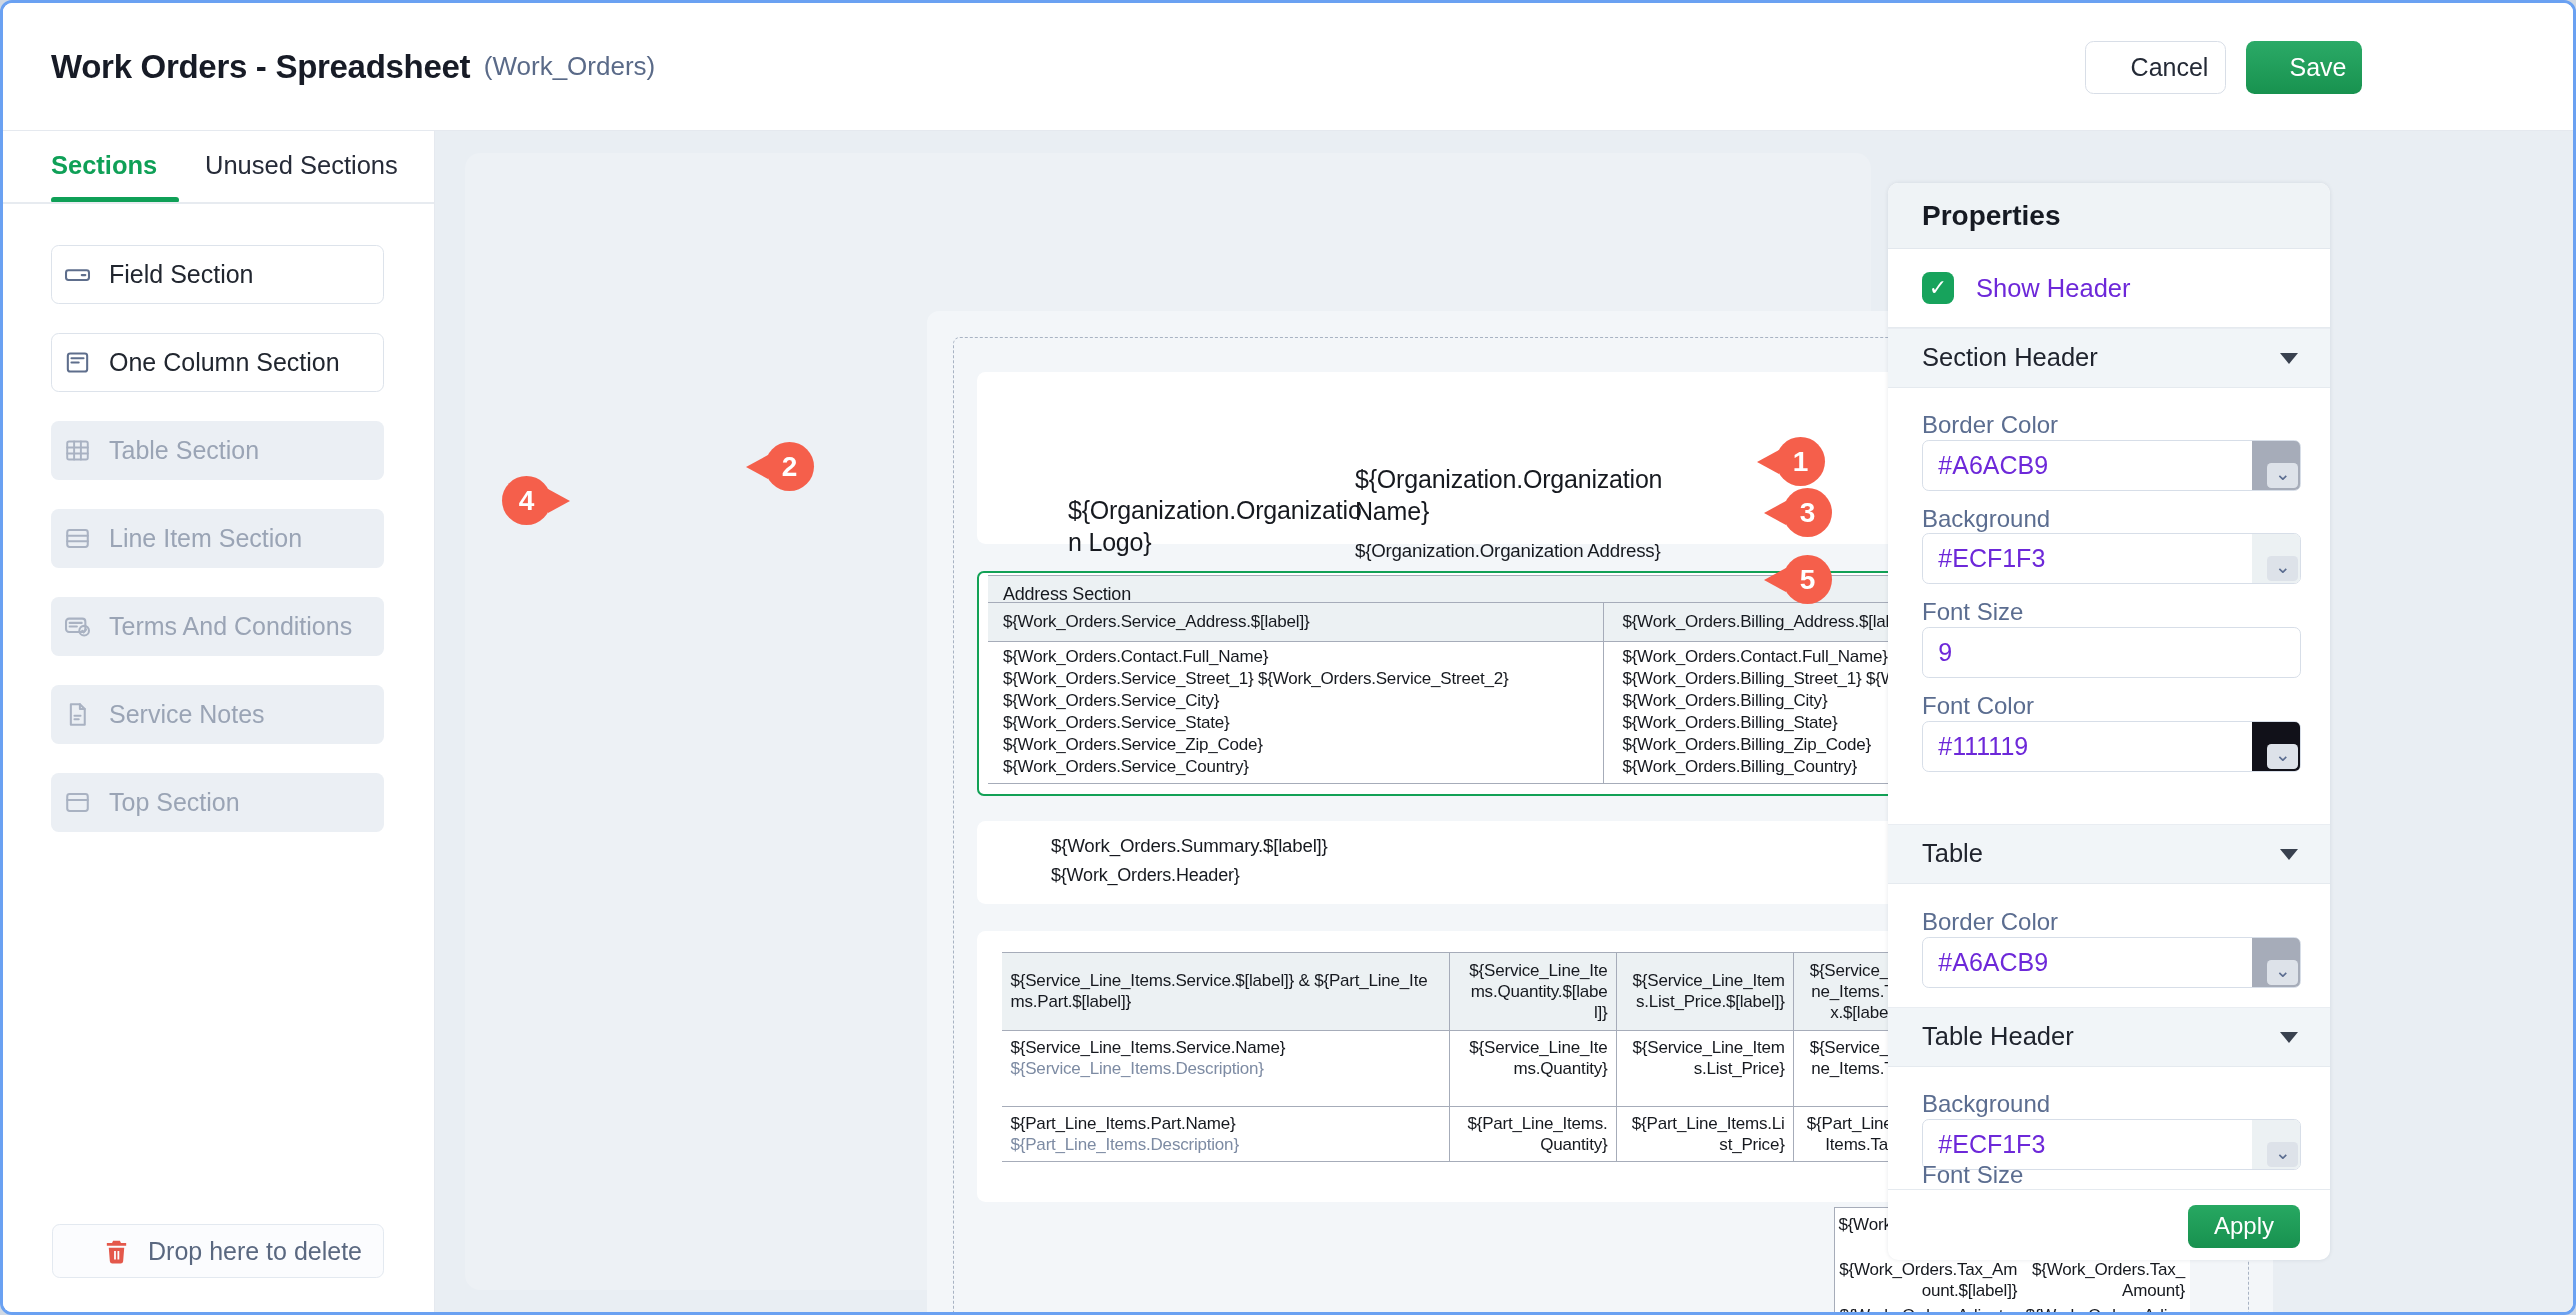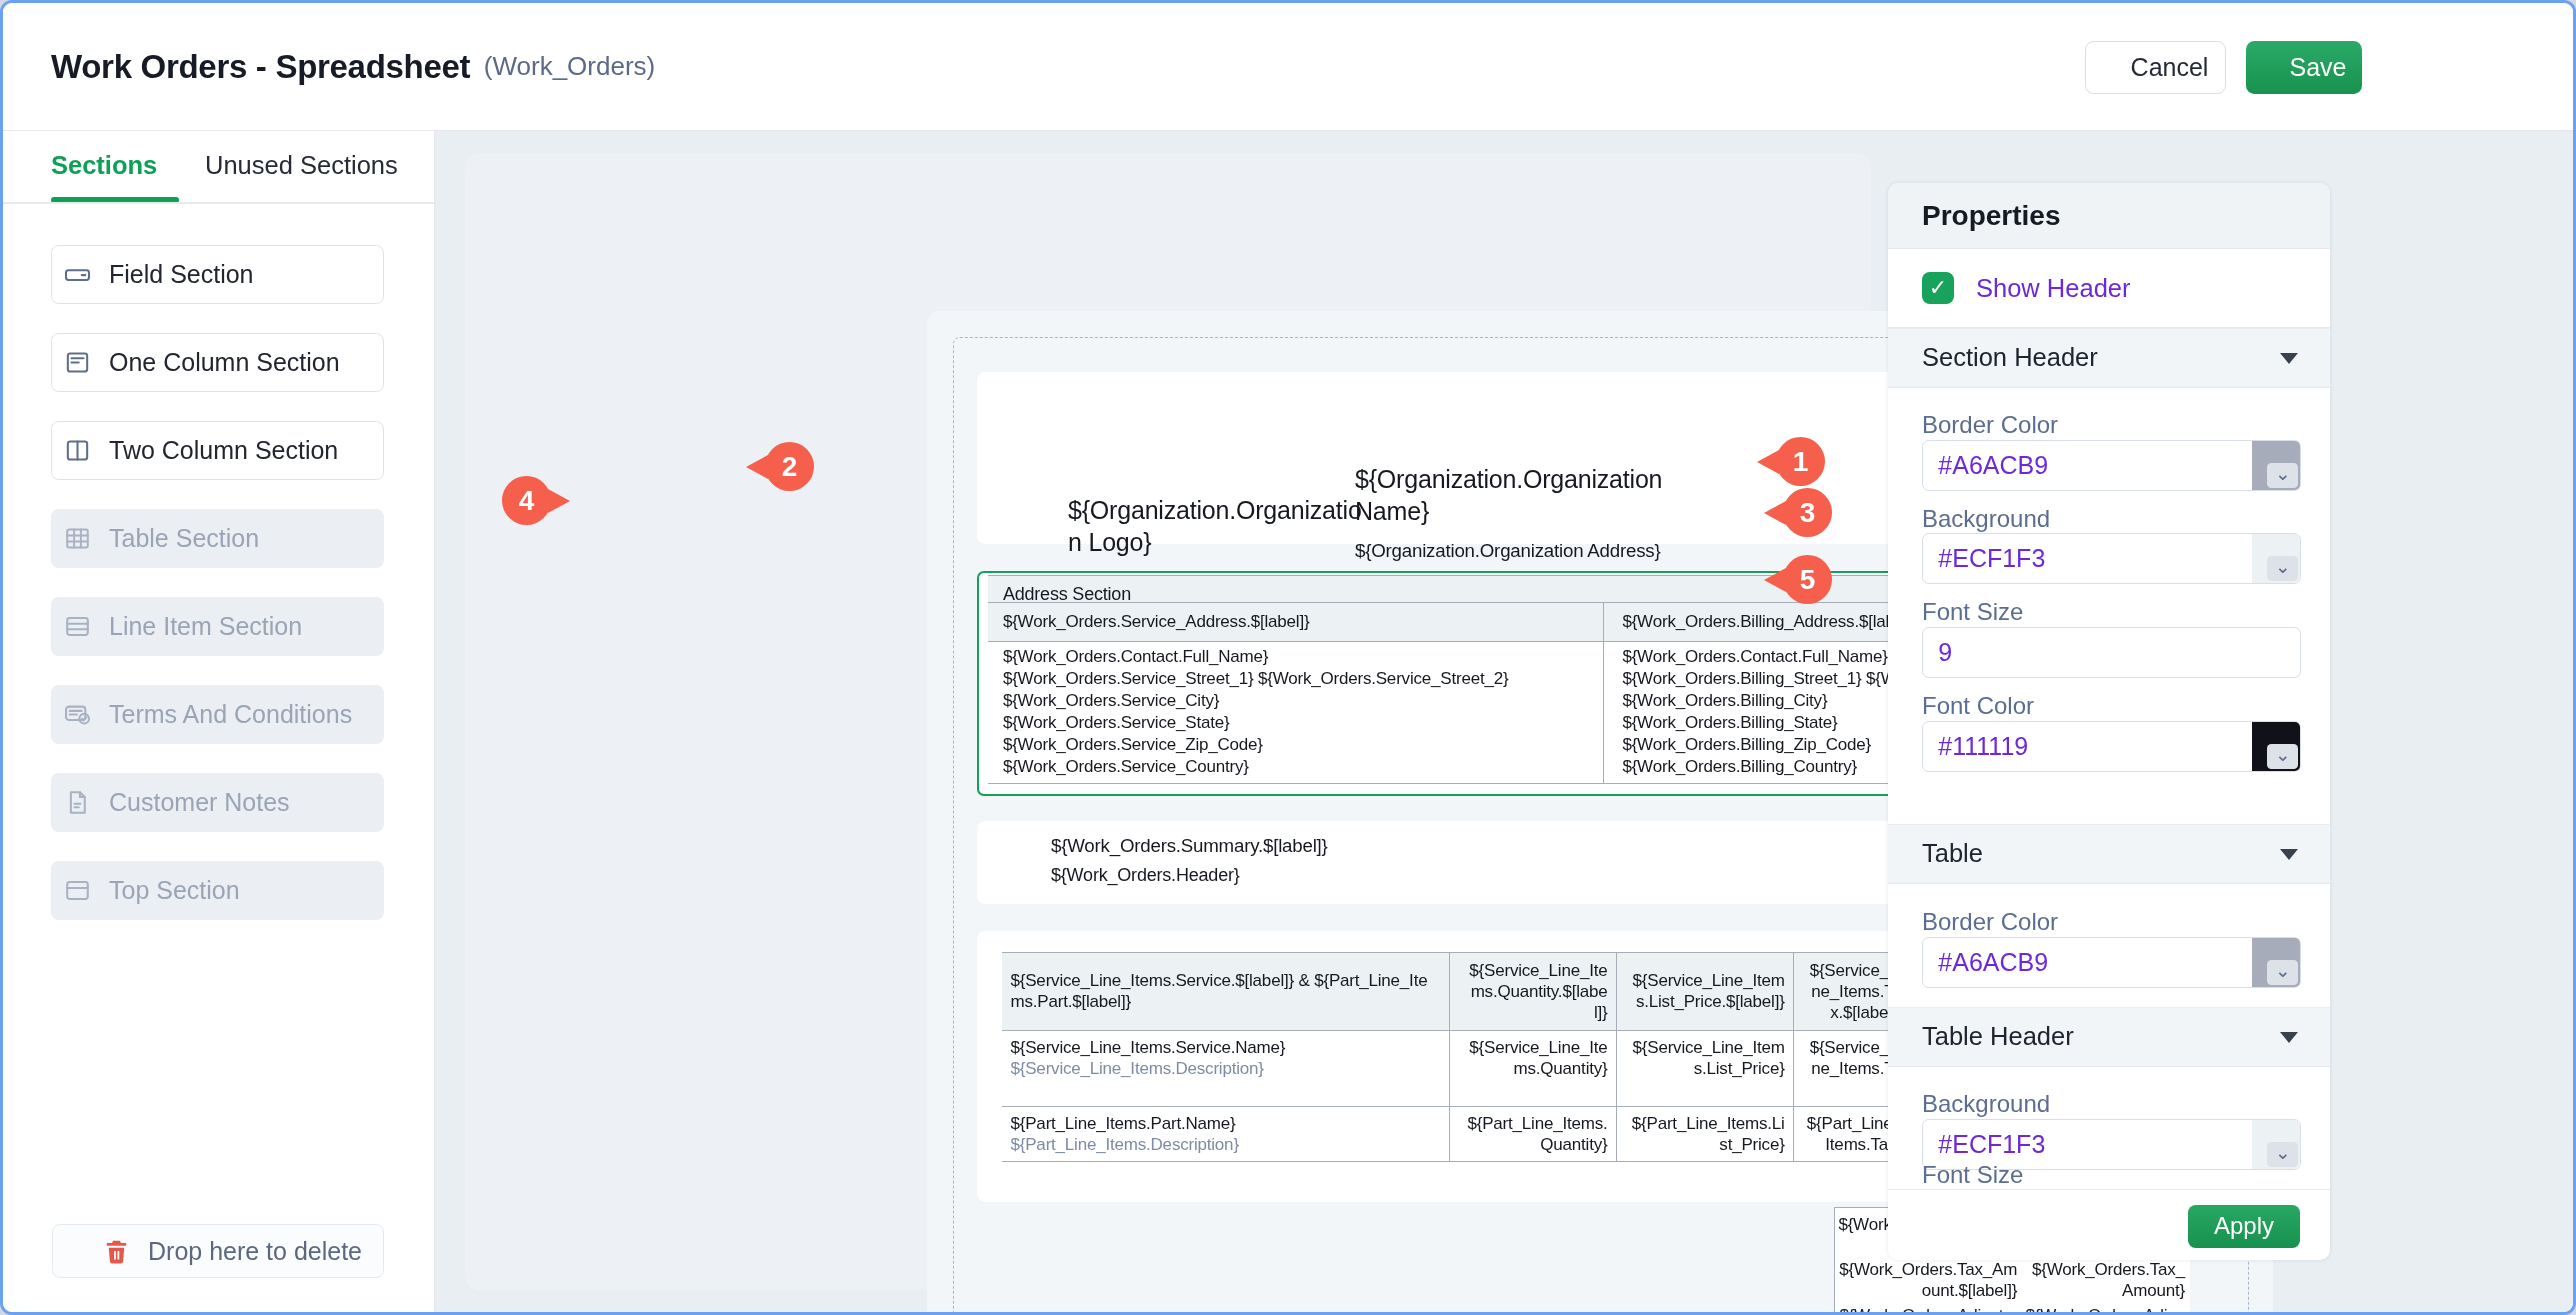--- a/index.html
+++ b/index.html
@@ -184,29 +184,20 @@
       </div>
       <div class="side-item enabled">
         <span class="ic">
           <svg viewBox="0 0 24 24" fill="none" stroke="currentColor" stroke-width="1.7" stroke-linecap="round">
               <rect x="4" y="4.5" width="16" height="15" rx="2"></rect>
               <path d="M7 8.5h10M7 12h6"></path>
             </svg>
         </span>
         <span>One Column Section</span>
       </div>
-      <div class="side-item enabled">
-        <span class="ic">
-          <svg viewBox="0 0 24 24" fill="none" stroke="currentColor" stroke-width="1.7" stroke-linecap="round">
-              <rect x="4" y="4.5" width="16" height="15" rx="2"></rect>
-              <path d="M12 4.5v15"></path>
-            </svg>
-        </span>
-        <span>Two Column Section</span>
-      </div>
       <div class="side-item disabled">
         <span class="ic">
           <svg viewBox="0 0 24 24" fill="none" stroke="currentColor" stroke-width="1.6" stroke-linecap="round">
               <rect x="3.5" y="4.5" width="17" height="15" rx="1.5"></rect>
               <path d="M3.5 9.5h17M3.5 14.5h17M9.2 4.5v15M14.8 4.5v15"></path>
             </svg>
         </span>
         <span>Table Section</span>
       </div>
       <div class="side-item disabled">
@@ -229,21 +220,21 @@
         </span>
         <span>Terms And Conditions</span>
       </div>
       <div class="side-item disabled">
         <span class="ic">
           <svg viewBox="0 0 24 24" fill="none" stroke="currentColor" stroke-width="1.7" stroke-linecap="round" stroke-linejoin="round">
               <path d="M6.5 3.5h7.5l4 4v13H6.5z"></path>
               <path d="M14 3.5v4h4M9.5 13h5M9.5 16h3.5"></path>
             </svg>
         </span>
-        <span>Customer Notes</span>
+        <span>Service Notes</span>
       </div>
       <div class="side-item disabled">
         <span class="ic">
           <svg viewBox="0 0 24 24" fill="none" stroke="currentColor" stroke-width="1.7" stroke-linecap="round">
               <rect x="3.5" y="5" width="17" height="14" rx="2"></rect>
               <path d="M3.5 10h17"></path>
             </svg>
         </span>
         <span>Top Section</span>
       </div>

